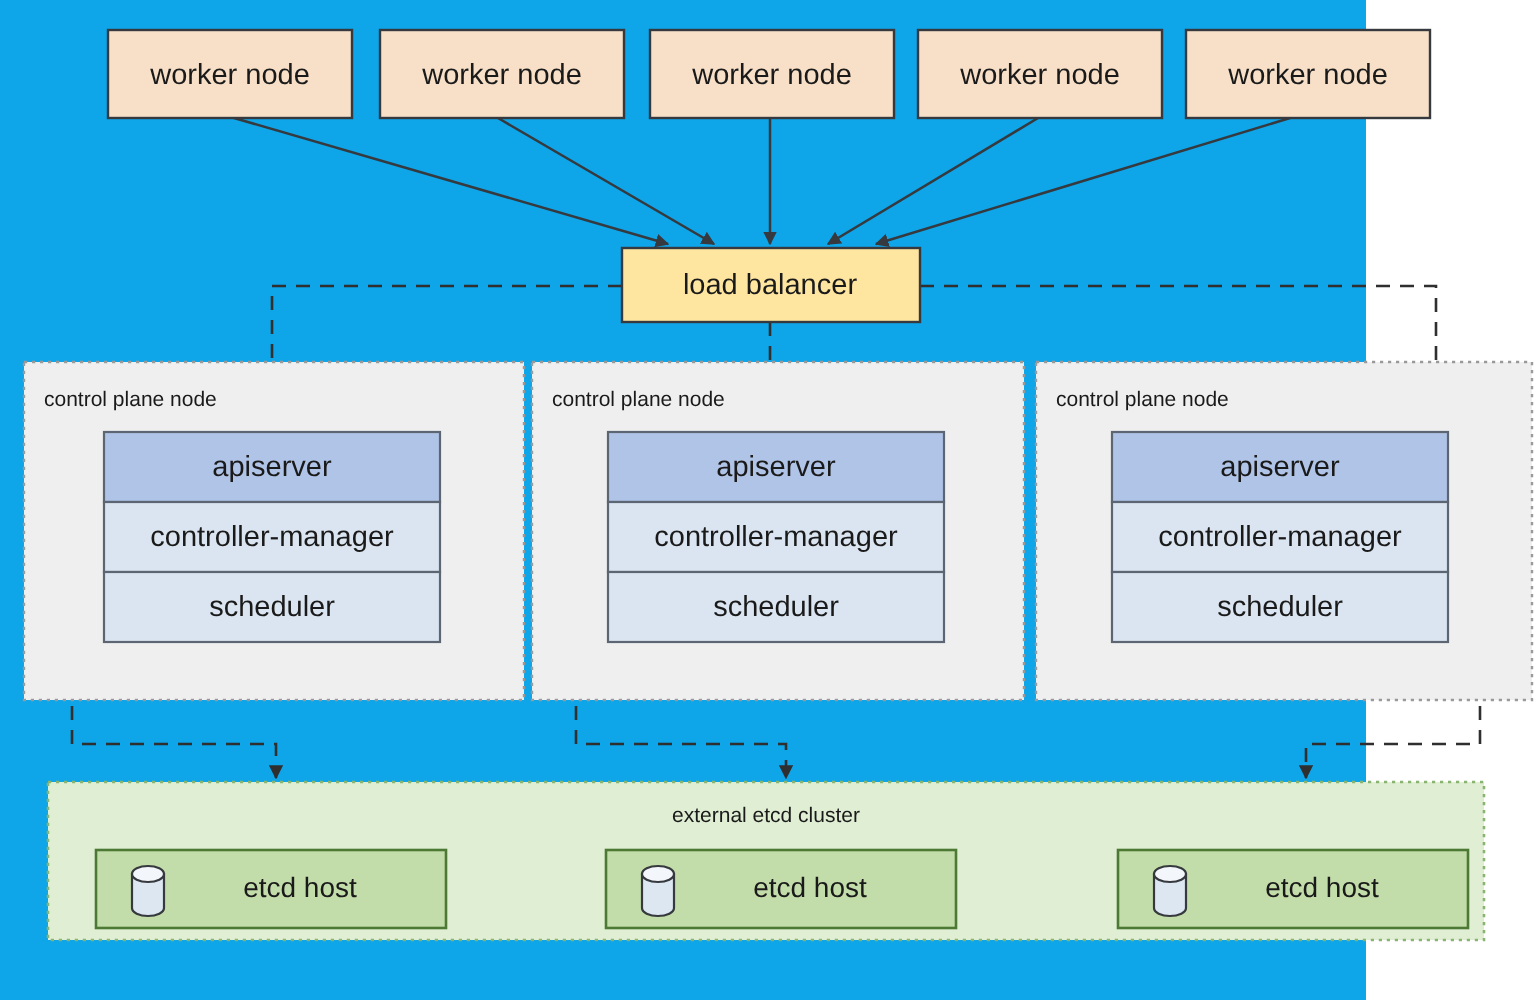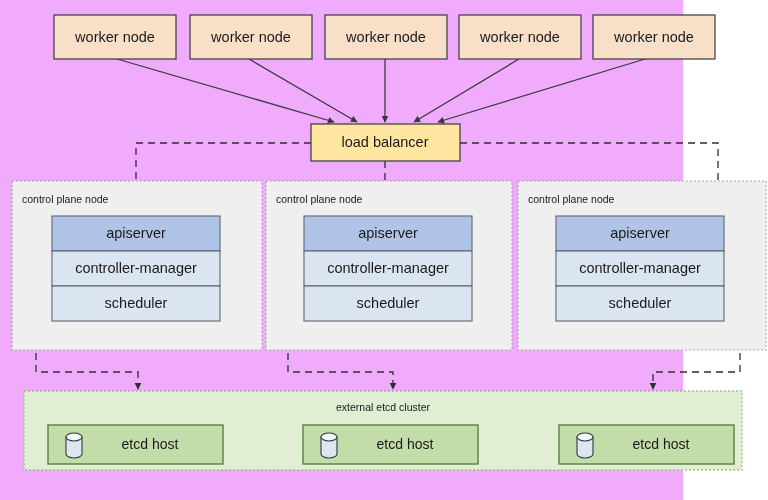--- a/index.html
+++ b/index.html
@@ -11,21 +11,21 @@
   body {
     width: 768px;
     height: 500px;
     font-family: "Liberation Sans", sans-serif;
     overflow: hidden;
   }
   #diagram-root {
     position: relative;
     width: 683px;
     height: 500px;
-    background: #f0abfc;
+    background: #0ea5e9;
   }
   svg.canvas {
     position: absolute;
     left: 0;
     top: 0;
     width: 768px;
     height: 500px;
   }
   .box-label {
     font-family: "Liberation Sans", sans-serif;

